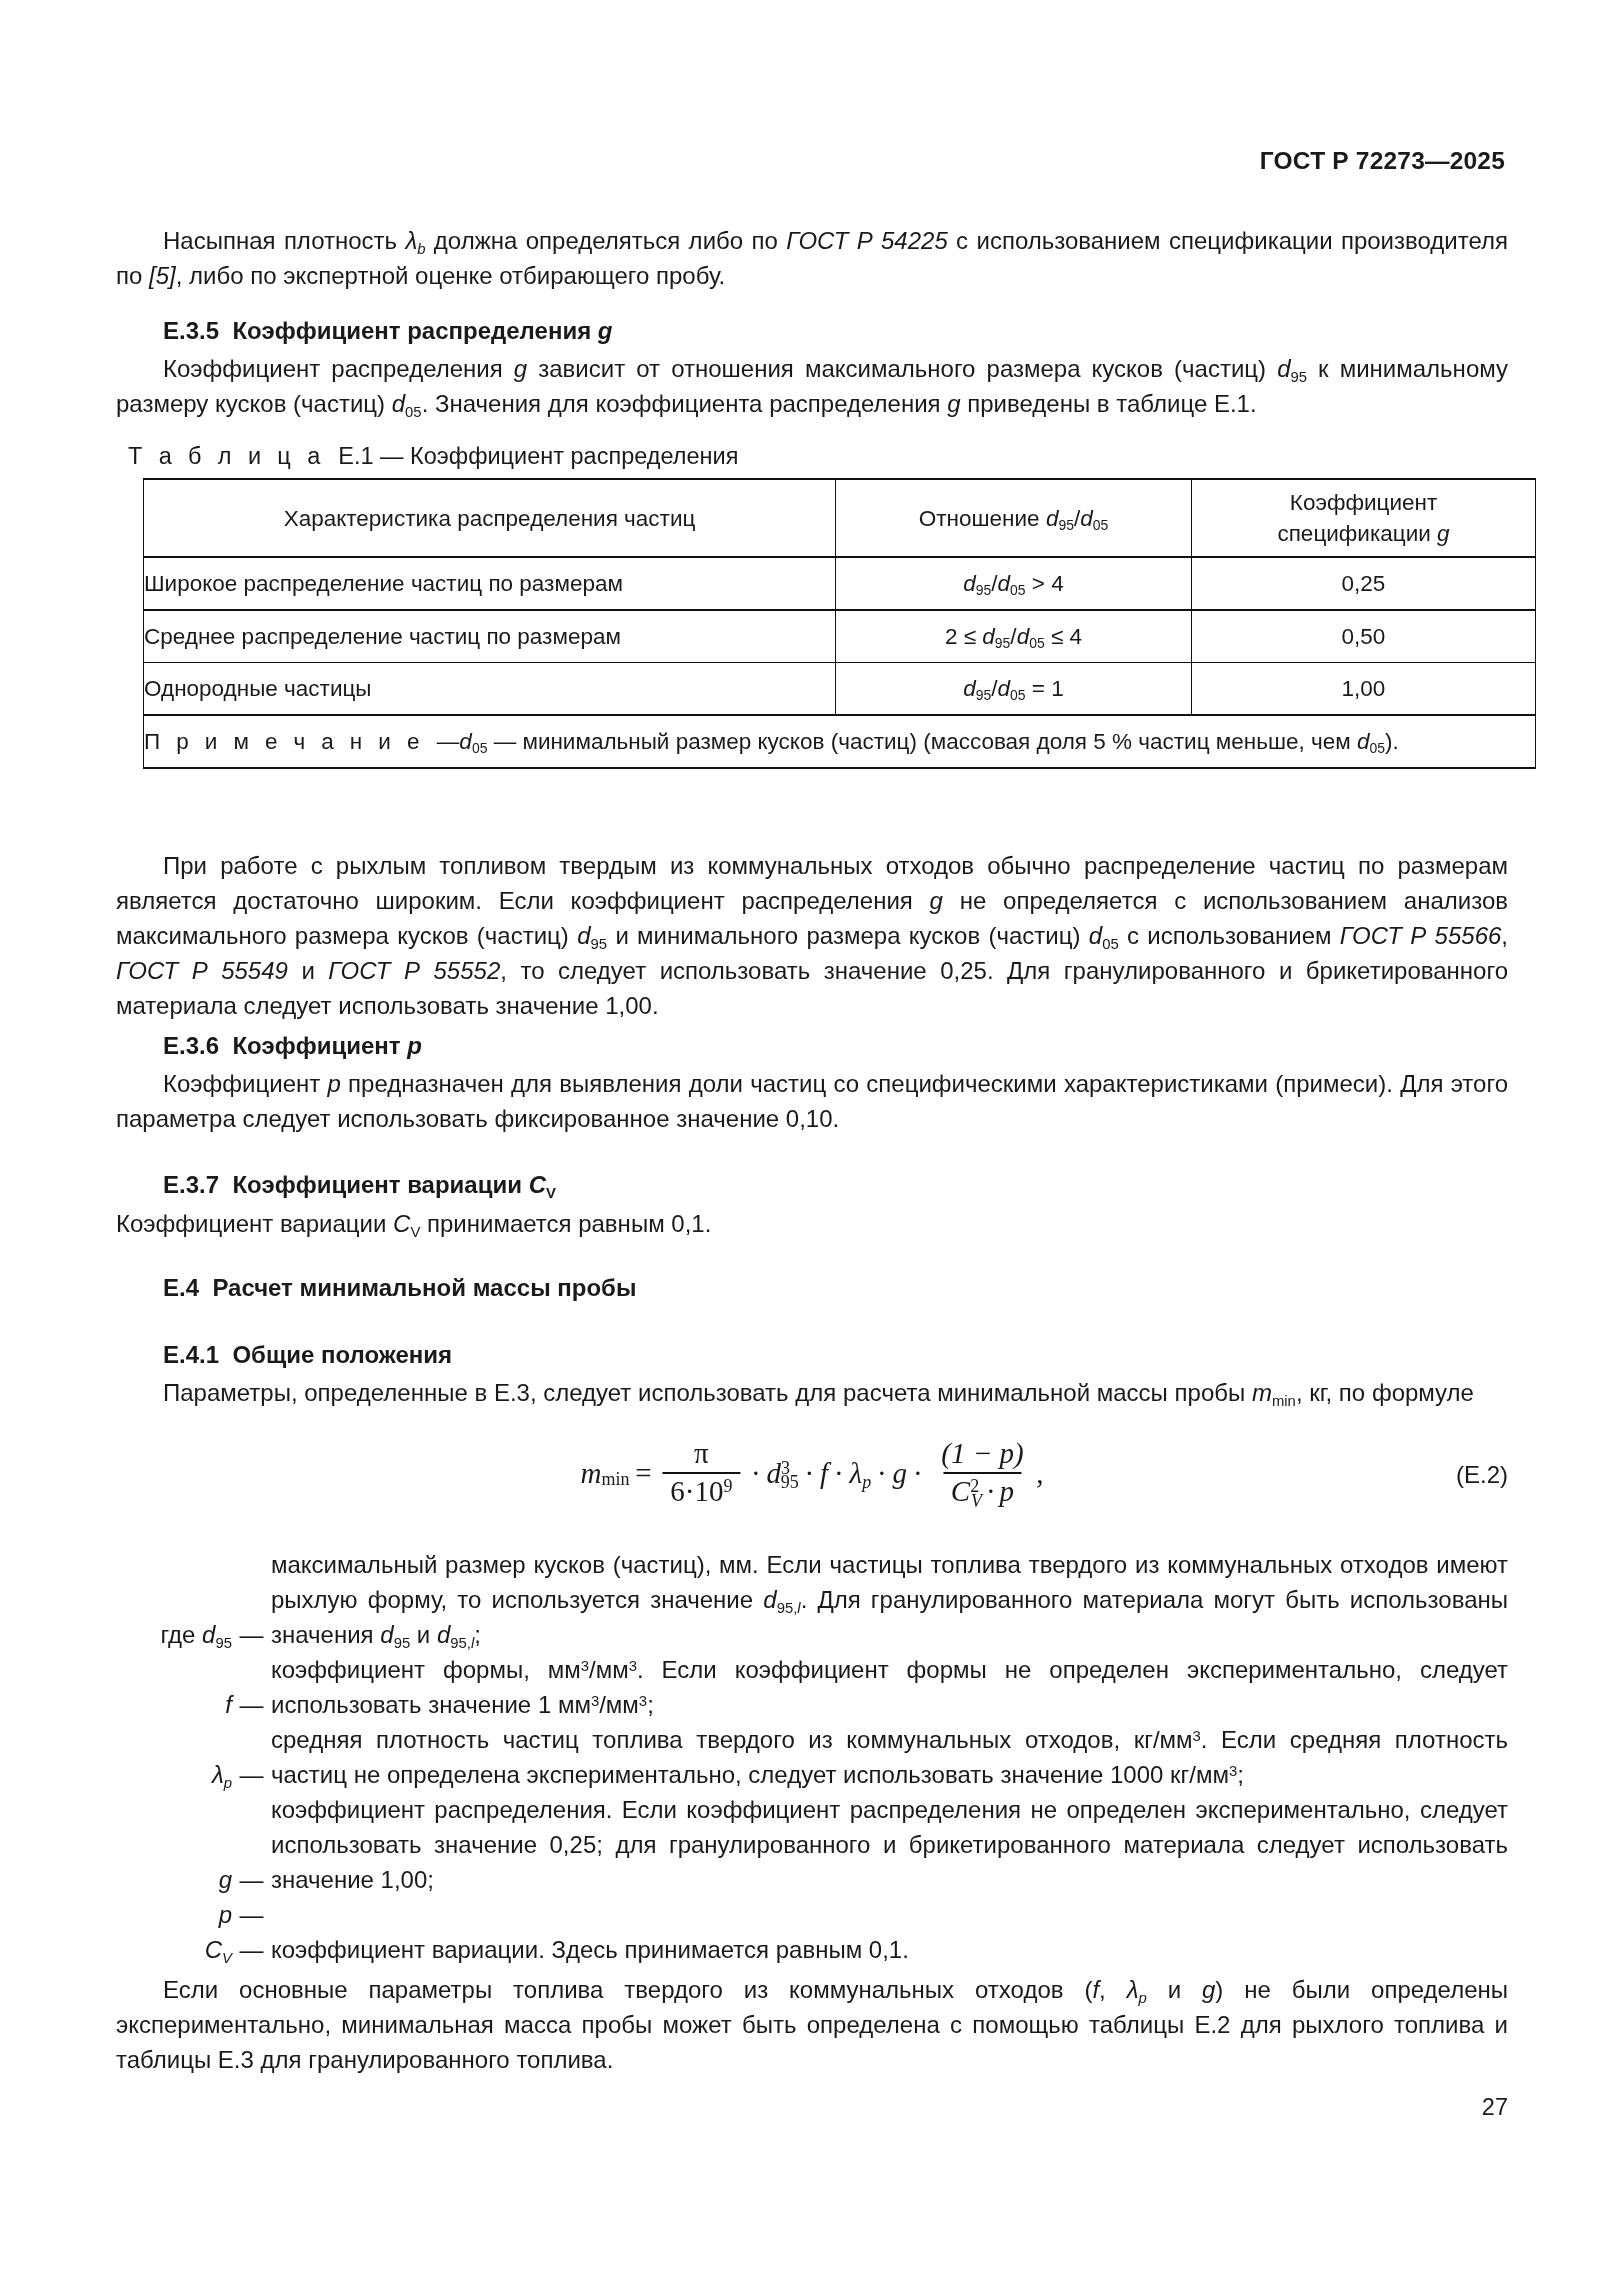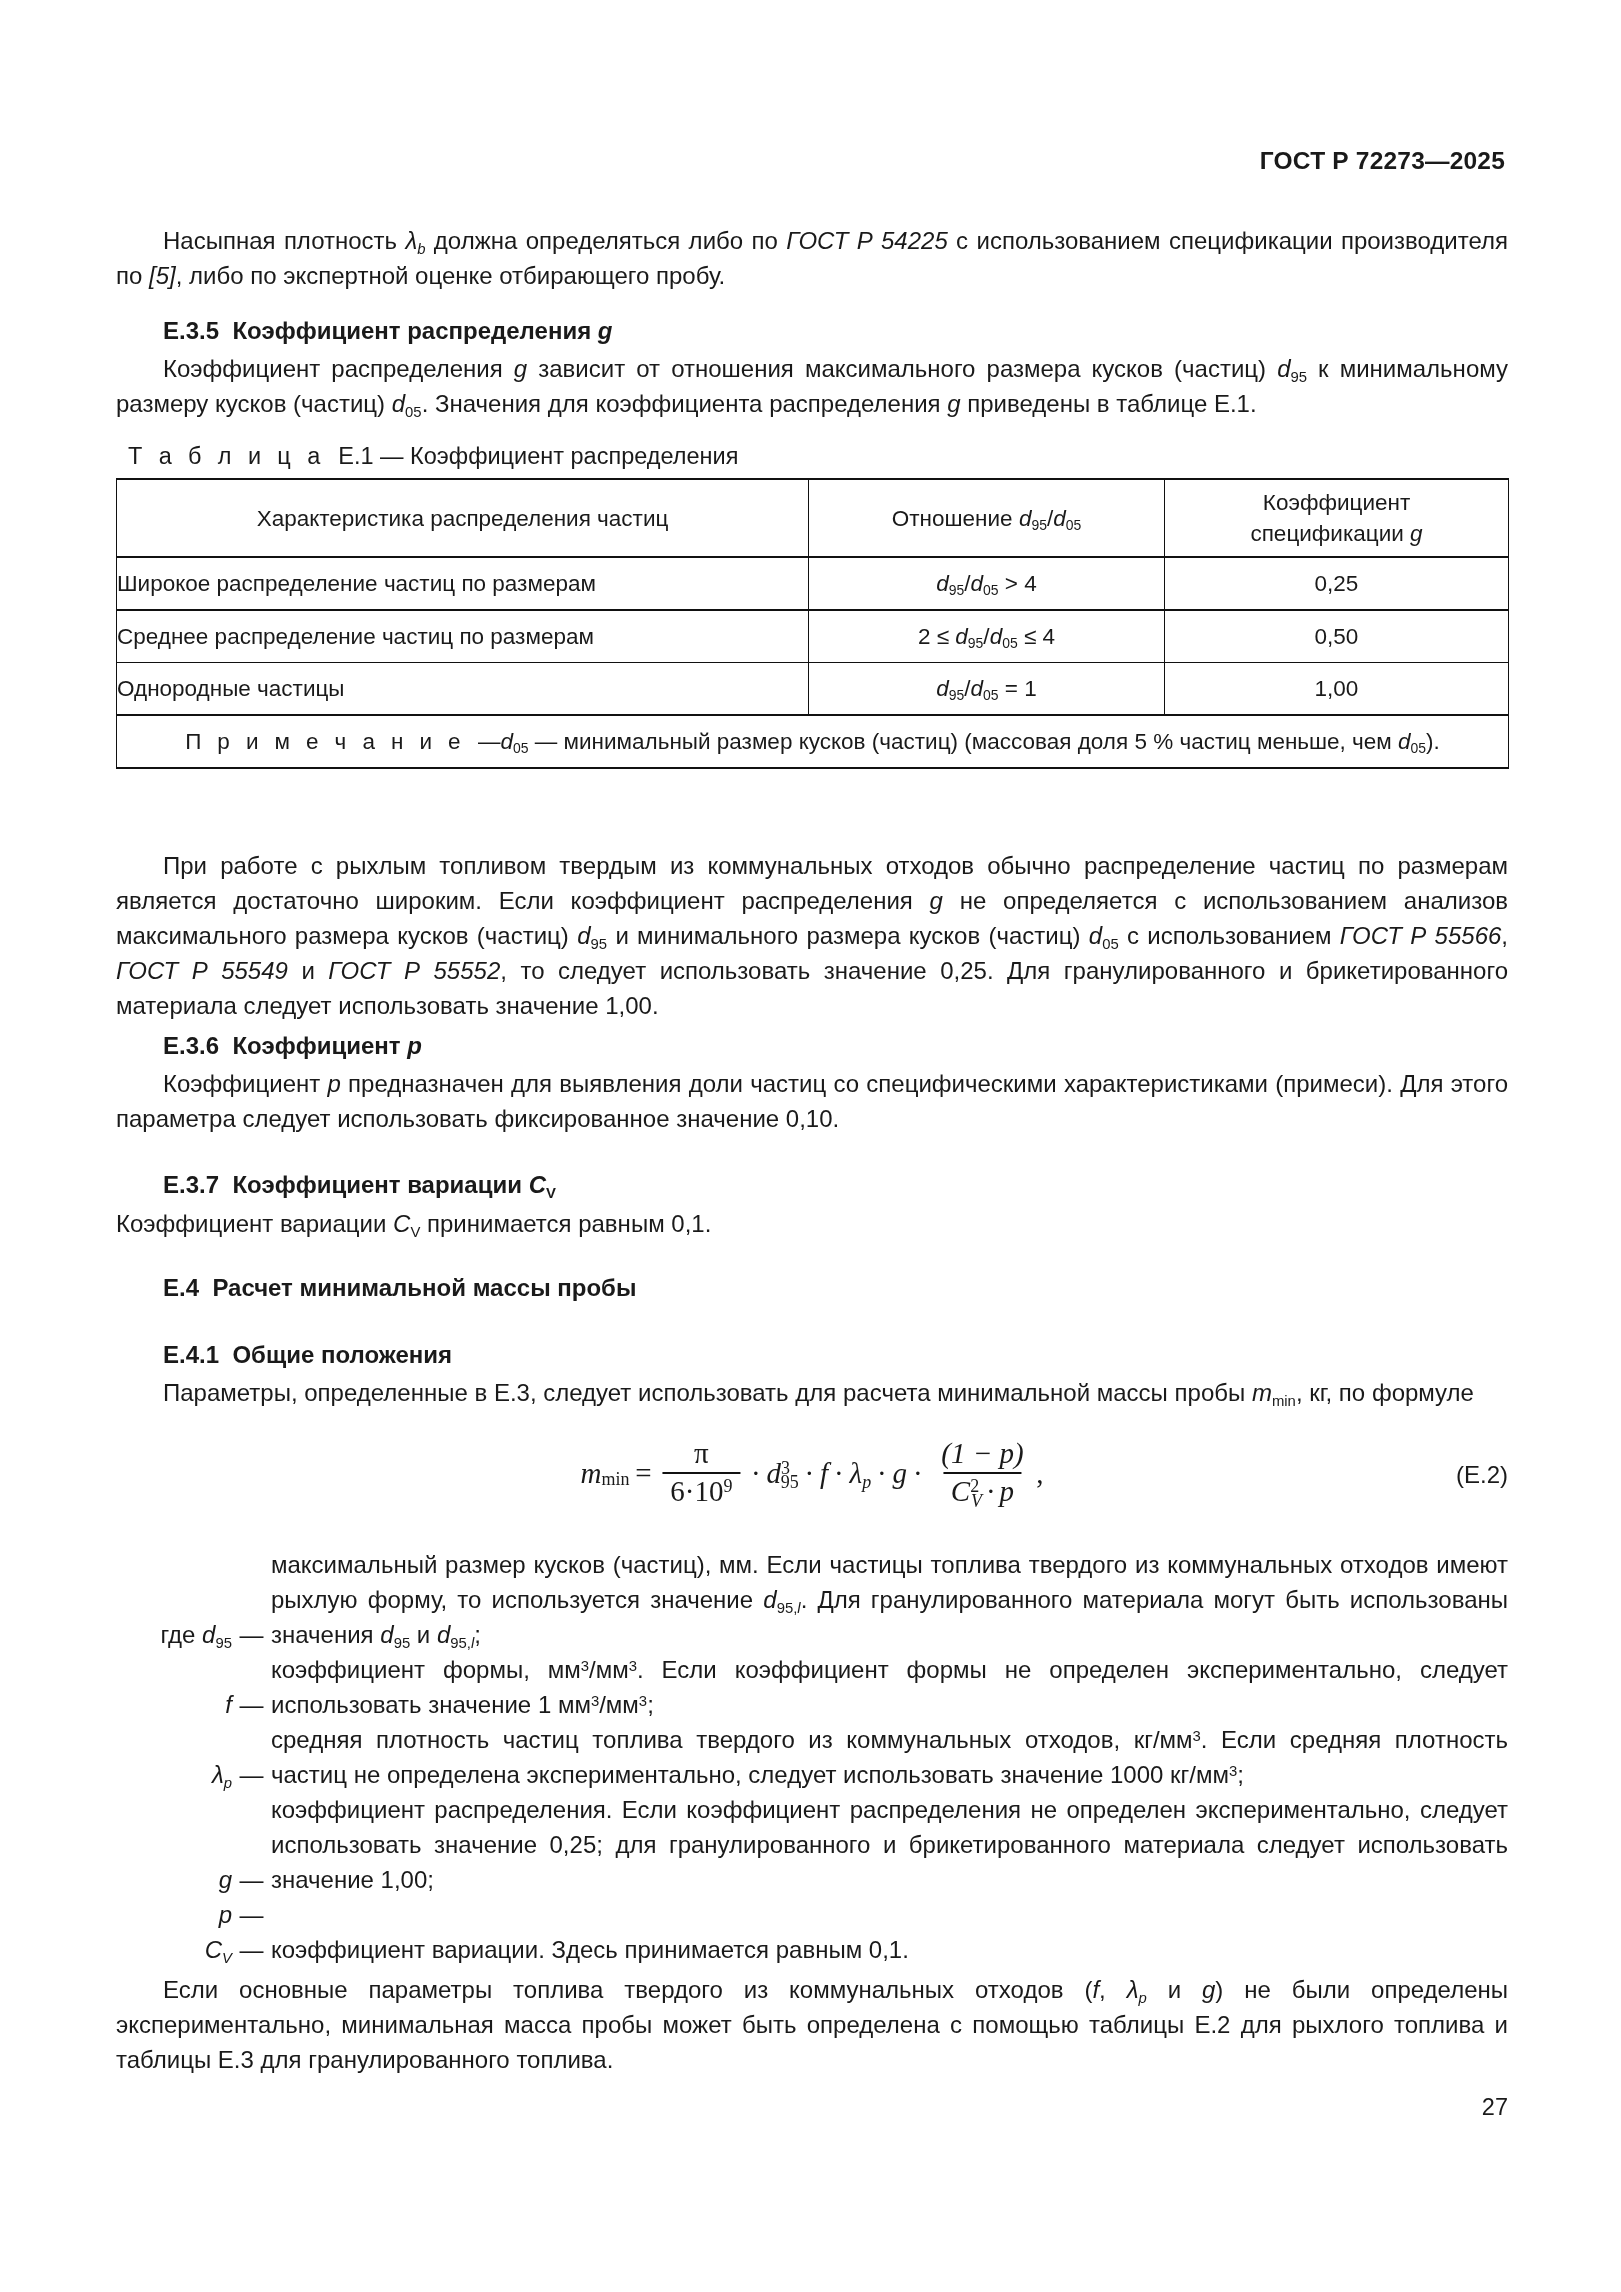--- a/index.html
+++ b/index.html
@@ -120,26 +120,26 @@
     line-height: 29px;
   }
   td.c-char  { padding-left: 13.7px; text-align: left; }
   td.c-ratio { text-align: center; }
   td.c-coef  { text-align: center; }
   tr.r1 td { border-bottom-width: 2.9px; }
   tr.last td { border-bottom-width: 2.9px; }
   td.note-cell {
     height: 57px;
     vertical-align: middle;
-    text-align: center;
+    text-align: left;
     padding-left: 39px;
     font-size: 22.5px;
     border-top-width: 2.9px;
   }
-  table.gost { border-top: 2.9px solid #111; border-bottom: 2.9px solid #111; }
+  table.gost { border-top: 2.9px solid #111; border-bottom: 2.9px solid #111; margin-left: 27px; }
 
   
   .formula-row {
     position: relative;
     width: 1392px;
     height: 118px;
   }
   .formula {
     position: absolute;
     left: 50%;

